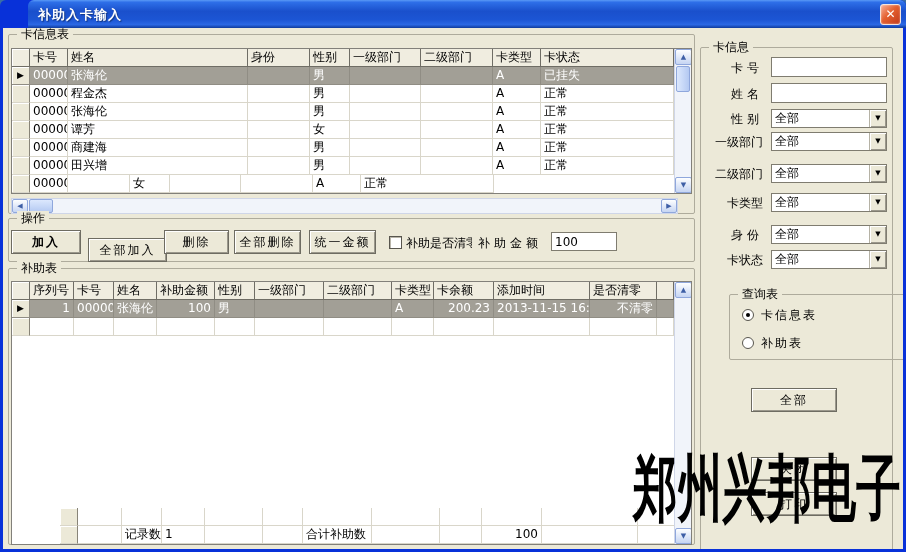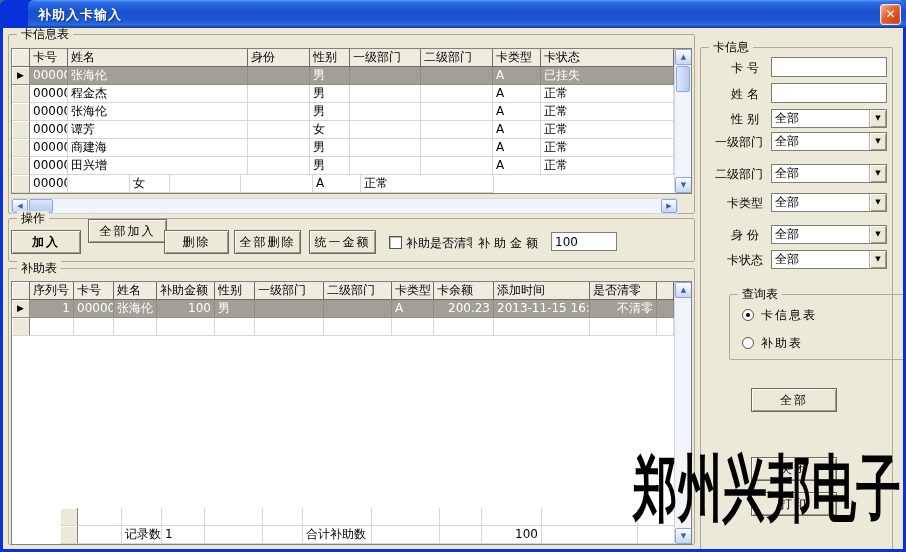--- a/index.html
+++ b/index.html
@@ -216,21 +216,21 @@
         <div class="sbtn">◀</div>
         <div class="sthumb" style="width:24px;margin:0 1px;"></div>
         <div class="strack"></div>
         <div class="sbtn">▶</div>
       </div>
     </div>
 
     <div class="grp" style="left:5px;top:190px;width:687px;height:44px;">
       <span class="grp-label">操作</span>
       <div class="btn" style="left:2px;top:11px;width:70px;height:24px;font-weight:bold;">加入</div>
-      <div class="btn" style="left:79px;top:0;width:79px;height:24px;">全部加入</div>
+      <div class="btn" style="left:79px;top:19px;width:79px;height:24px;">全部加入</div>
       <div class="btn" style="left:155px;top:11px;width:65px;height:24px;">删除</div>
       <div class="btn" style="left:225px;top:11px;width:67px;height:24px;">全部删除</div>
       <div class="btn" style="left:300px;top:11px;width:67px;height:24px;">统一金额</div>
       <div class="chk" style="left:380px;top:17px;"></div>
       <div class="lbl" style="left:397px;top:17px;width:66px;overflow:hidden;">补助是否清零</div>
       <div class="lbl" style="left:469px;top:17px;letter-spacing:4px;">补助金额</div>
       <input class="tinput" style="left: 542px; top: 13px; width: 66px; height: 19px;" value="100">
     </div>
 
     <div class="grp" style="left:5px;top:240px;width:687px;height:277px;">

